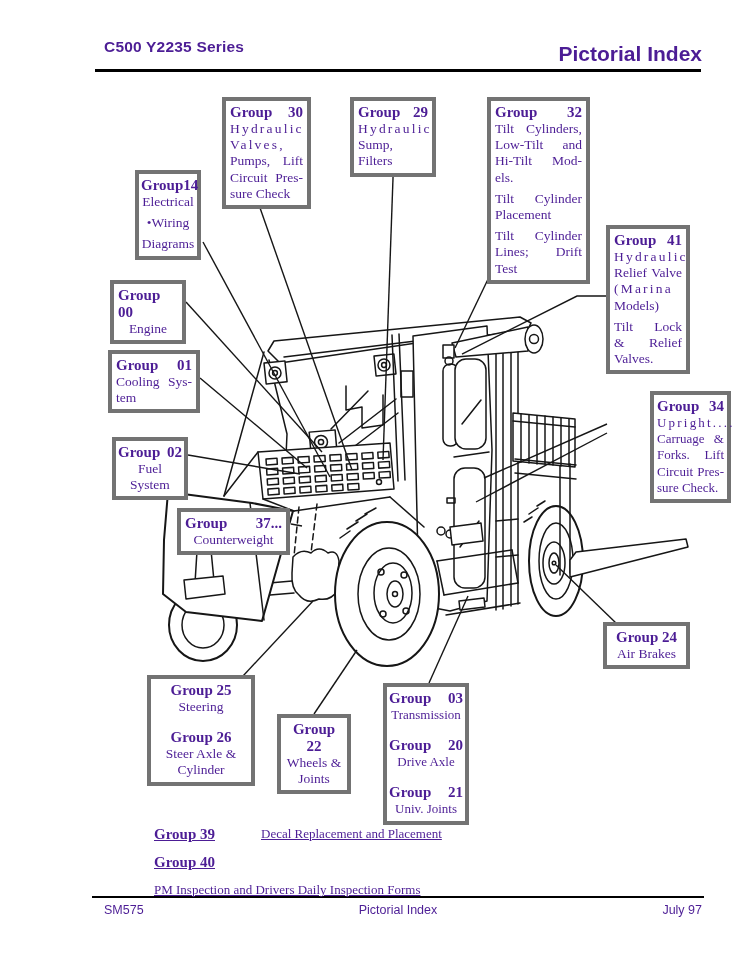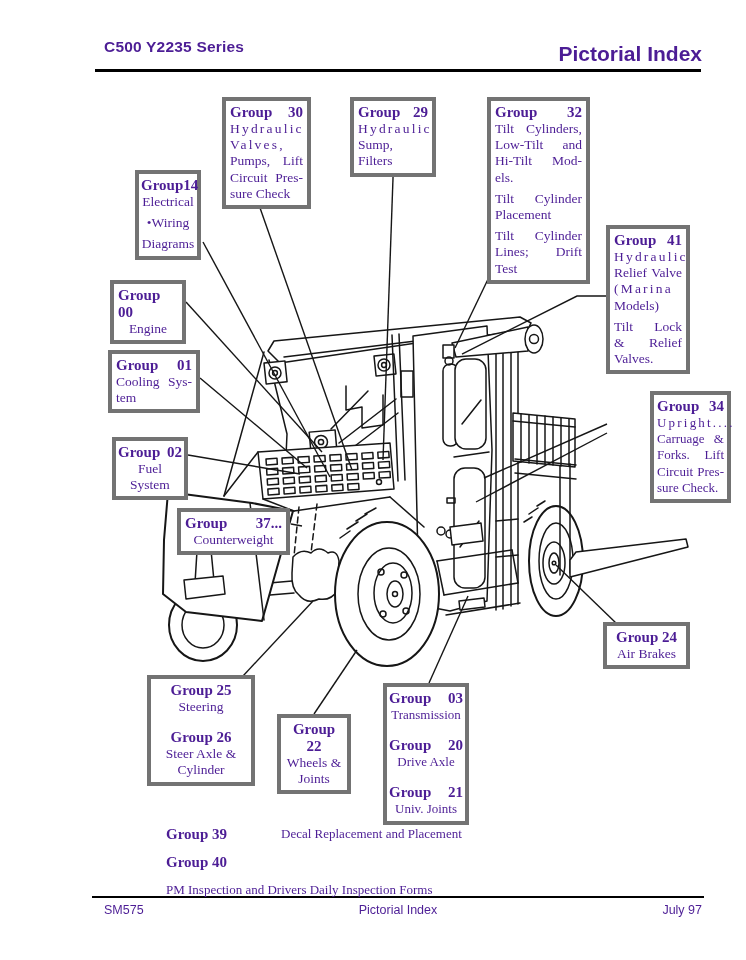--- a/index.html
+++ b/index.html
@@ -44,22 +44,22 @@
   #box-g2526{left:147px;top:675px;width:108px;}
   #box-g22{left:277px;top:714px;width:74px;}
   #box-g062021{left:383px;top:683px;width:86px;padding:3px 2px;}
   #box-g062021 .line{font-size:13px;}
   #box-g14 .line,#box-g00 .line,#box-g02 .line,#box-g37 .line,#box-g24 .line,
   #box-g2526 .line,#box-g22 .line,#box-g062021 .line{
       text-align:center;text-align-last:center;letter-spacing:normal;}
   #box-g14 .title,#box-g24 .title,#box-g2526 .title,#box-g22 .title{
       text-align:center;text-align-last:center;}
   
-  .bottom-list{position:absolute;left:166px;top:820px;width:545px;z-index:2;
-               display:grid;grid-template-columns:87px 1fr;column-gap:28px;}
+  .bottom-list{position:absolute;left:154px;top:820px;width:545px;z-index:2;
+               display:grid;grid-template-columns:87px 1fr;column-gap:20px;text-decoration:underline;}
   .bl-label{font-weight:bold;font-size:15px;line-height:28px;}
   .bl-desc{font-size:13px;line-height:28px;white-space:nowrap;}
 </style>
 </head>
 <body>
 
 <div class="page">
 
   <div class="hdr-left">C500 Y2235 Series</div>
   <div class="hdr-right">Pictorial Index</div>

